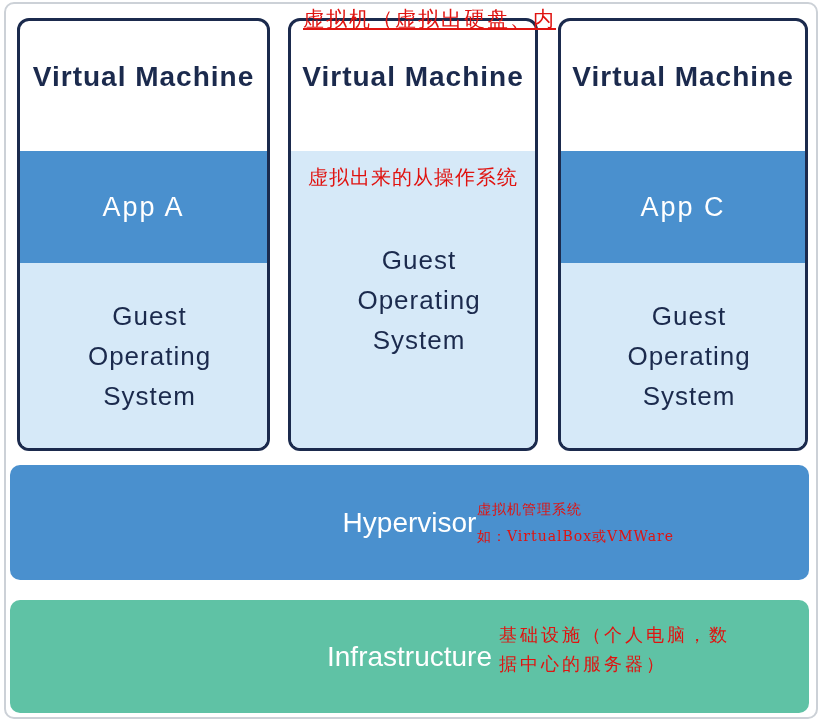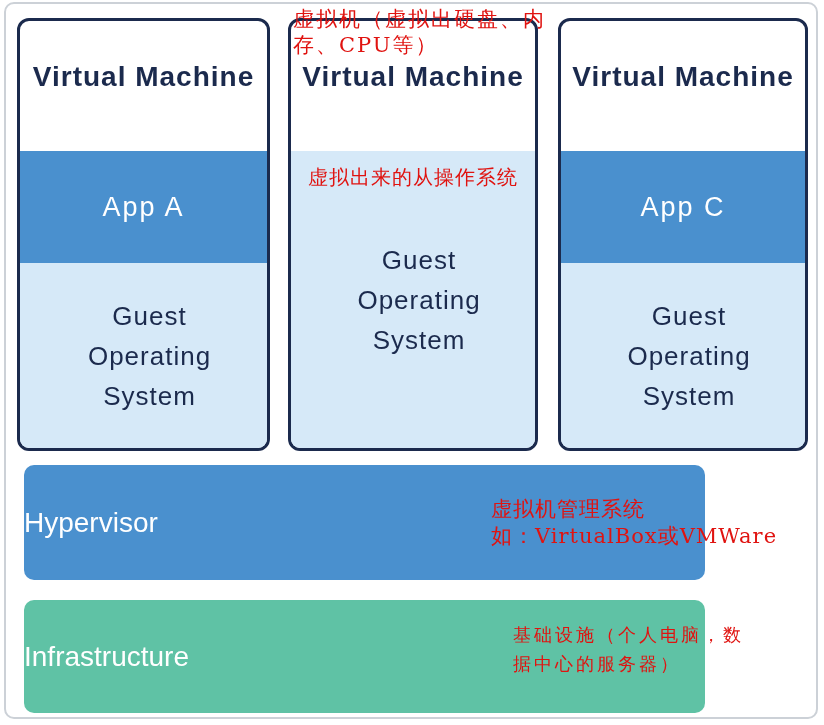--- a/index.html
+++ b/index.html
@@ -67,63 +67,64 @@
     flex-direction: column;
     align-items: center;
     justify-content: center;
     text-align: center;
     position: relative;
     padding-left: 12px;
   }
   
   .band {
     position: absolute;
-    left: 24px;
-    width: 681px;
+    left: 10px;
+    width: 799px;
     border-radius: 10px;
     display: flex;
     align-items: center;
-    justify-content: flex-start;
+    justify-content: center;
     color: #ffffff;
     font-size: 28px;
   }
   .band-hypervisor { top: 465px; height: 115px; background: #4a90ce; }
   .band-infrastructure { top: 600px; height: 113px; background: #5fc2a5; }
   
   .red-note {
     color: #e01310;
     font-family: "DejaVu Serif", serif;
     z-index: 5;
   }
   .red-note span { display: block; }
   .note-vm-top {
     position: absolute;
-    left: 293px; top: 6px;
+    left: 303px; top: 6px;
     width: 280px;
     font-size: 21px;
     line-height: 26px;
     letter-spacing: 2px;
+    text-decoration: underline;
   }
   .note-app {
     position: absolute;
     top: 10px; left: 0; right: 24px;
     text-align: center;
     font-size: 18px;
   }
   .note-guest {
     position: absolute;
     top: 6px; left: 0; right: 0;
     text-align: center;
     font-size: 20px;
     letter-spacing: 1px;
   }
   .note-hypervisor {
     position: absolute;
     left: 467px; top: 31px;
-    font-size: 21px;
+    font-size: 14px;
     line-height: 27px;
     letter-spacing: 1px;
     white-space: nowrap;
   }
   .note-infrastructure {
     position: absolute;
     left: 489px; top: 20px;
     font-size: 18px;
     line-height: 29px;
     letter-spacing: 3px;
@@ -164,21 +165,20 @@
   </div>
   <div class="vm-guest">
     <span>Guest</span>
     <span>Operating</span>
     <span>System</span>
   </div>
 </div>
 
 <div class="red-note note-vm-top">
   <span>虚拟机（虚拟出硬盘、内</span>
-  <span>存、CPU等）</span>
 </div>
 
 <div class="band band-hypervisor">
   <span>Hypervisor</span>
   <div class="red-note note-hypervisor">
     <span>虚拟机管理系统</span>
     <span>如：VirtualBox或VMWare</span>
   </div>
 </div>
 

